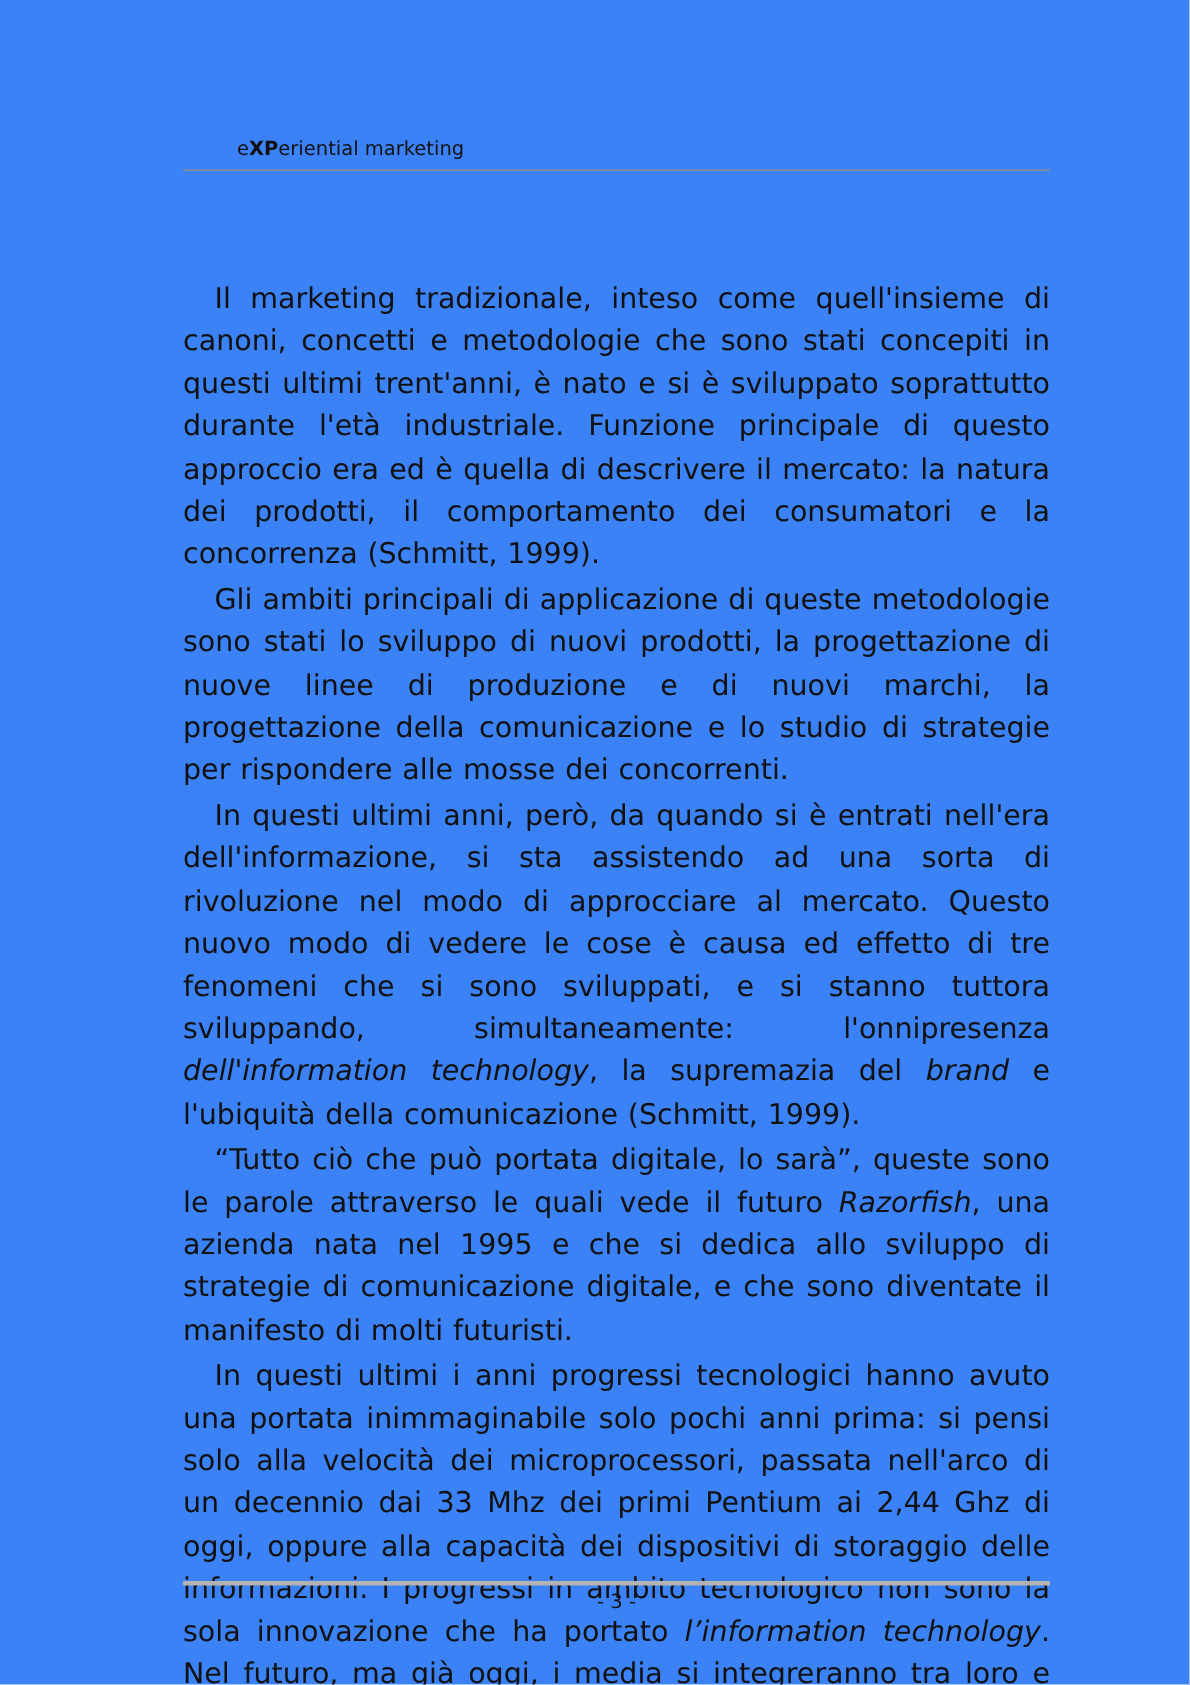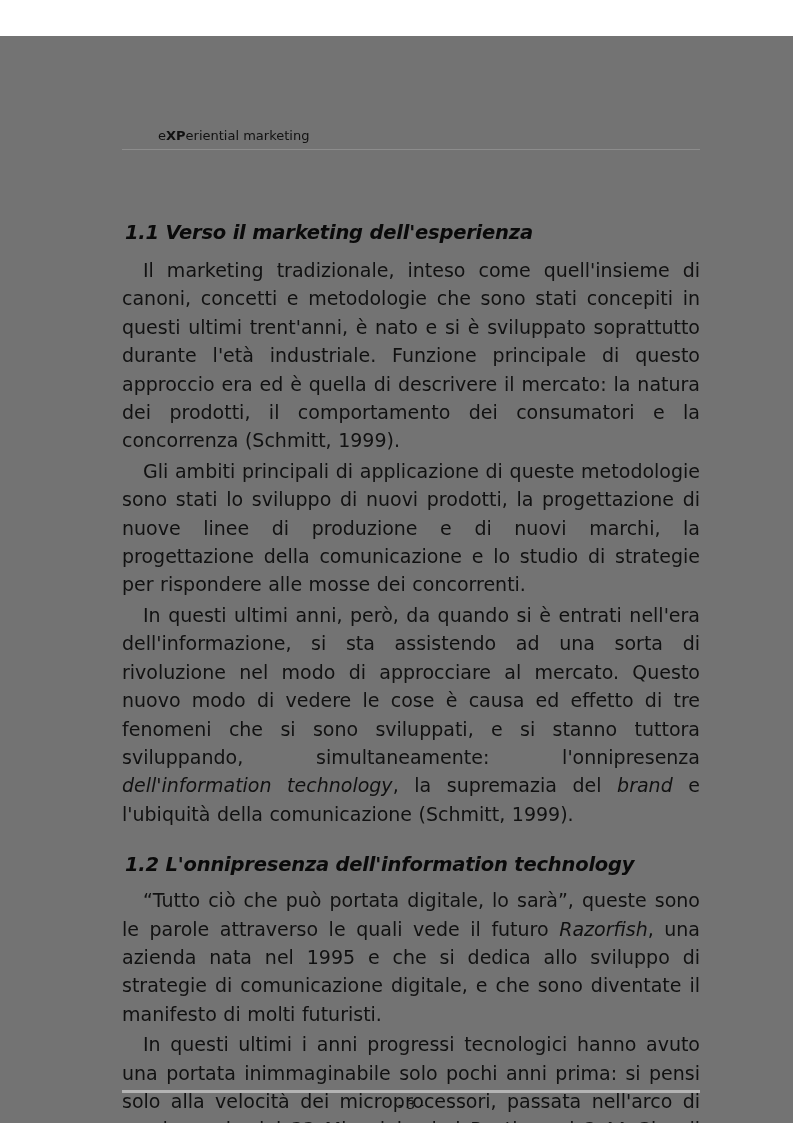--- a/index.html
+++ b/index.html
@@ -8,22 +8,21 @@
     width: 793px;
     height: 1123px;
     position: relative;
     font-family: "DejaVu Sans", "Liberation Sans", sans-serif;
     color: #111111;
     overflow: hidden;
   }
   .page {
     position: absolute;
     inset: 0;
-    background: #737373;
-    margin-top: 36px;
+    background: #3b82f6;
   }
   
   .header-title {
     position: absolute;
     left: 158px;
     top: 92px;
     font-size: 13px;
     line-height: 16px;
     color: #111111;
     white-space: nowrap;
@@ -89,26 +88,24 @@
 <body>
 
 <div class="page">
 
   <div class="header">
     <div class="header-title"><span>e</span><span class="run-b">XP</span><span>eriential marketing</span></div>
     <div class="header-rule"></div>
   </div>
 
   <div class="content">
-    <h2 class="heading heading-1">1.1 Verso il marketing dell'esperienza</h2>
     <p><span>Il marketing tradizionale, inteso come quell'insieme di canoni, concetti e metodologie che sono stati concepiti in questi ultimi trent'anni, è nato e si è sviluppato soprattutto durante l'età industriale. Funzione principale di questo approccio era ed è quella di descrivere il mercato: la natura dei prodotti, il comportamento dei consumatori e la concorrenza (Schmitt, 1999).</span></p>
     <p><span>Gli ambiti principali di applicazione di queste metodologie sono stati lo sviluppo di nuovi prodotti, la progettazione di nuove linee di produzione e di nuovi marchi, la progettazione della comunicazione e lo studio di strategie per rispondere alle mosse dei concorrenti.</span></p>
     <p><span>In questi ultimi anni, però, da quando si è entrati nell'era dell'informazione, si sta assistendo ad una sorta di rivoluzione nel modo di approcciare al mercato. Questo nuovo modo di vedere le cose è causa ed effetto di tre fenomeni che si sono sviluppati, e si stanno tuttora sviluppando, simultaneamente: l'onnipresenza </span><span class="run-i">dell'information technology</span><span>, la supremazia del </span><span class="run-i">brand</span><span> e l'ubiquità della comunicazione (Schmitt, 1999).</span></p>
 
-    <h2 class="heading heading-2">1.2 L'onnipresenza dell'information technology</h2>
     <p><span>“Tutto ciò che può portata digitale, lo sarà”, queste sono le parole attraverso le quali vede il futuro </span><span class="run-i">Razorfish</span><span>, una azienda nata nel 1995 e che si dedica allo sviluppo di strategie di comunicazione digitale, e che sono diventate il manifesto di molti futuristi.</span></p>
     <p><span>In questi ultimi i anni progressi tecnologici hanno avuto una portata inimmaginabile solo pochi anni prima: si pensi solo alla velocità dei microprocessori, passata nell'arco di un decennio dai 33 Mhz dei primi Pentium ai 2,44 Ghz di oggi, oppure alla capacità dei dispositivi di storaggio delle informazioni. I progressi in ambito tecnologico non sono la sola innovazione che ha portato </span><span class="run-i">l’information technology</span><span>. Nel futuro, ma già oggi, i media si integreranno tra loro e internet diventerà un catalizzatore di molte</span></p>
   </div>
 
   <div class="footer">
     <div class="footer-rule"></div>
     <div class="footer-page-number">- 3 -</div>
   </div>
 
 </div>

